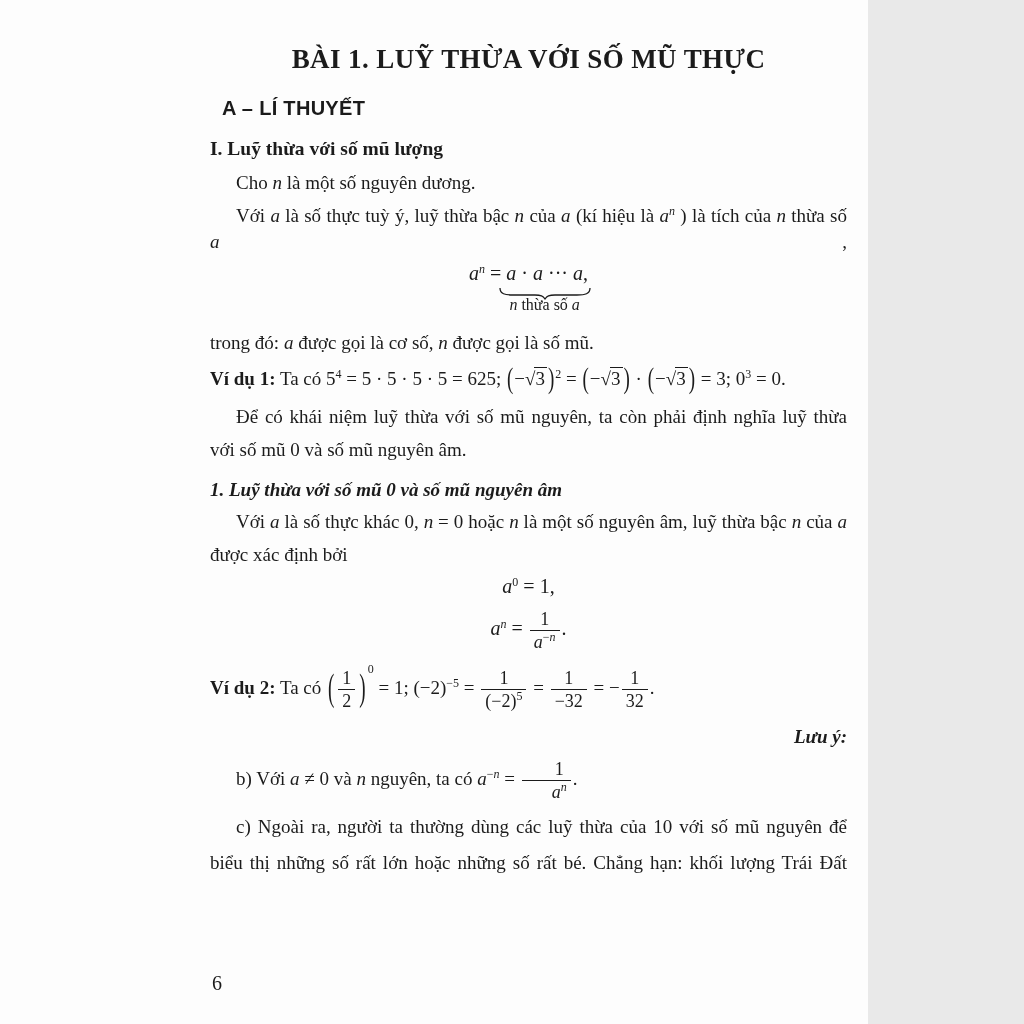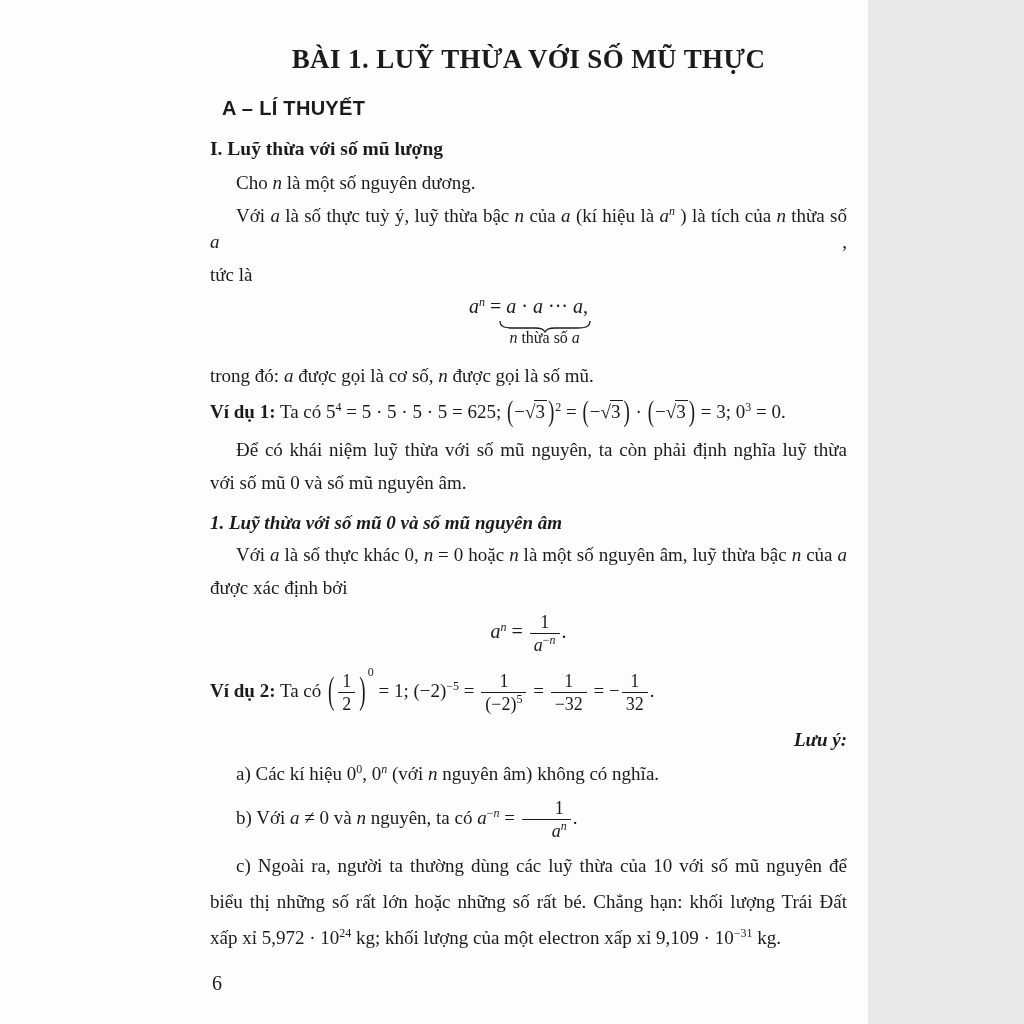--- a/index.html
+++ b/index.html
@@ -53,49 +53,47 @@
     <div class="title">BÀI 1. LUỸ THỪA VỚI SỐ MŨ THỰC</div>
 
     <div class="hA">A – LÍ THUYẾT</div>
 
     <div class="hI">I. Luỹ thừa với số mũ lượng</div>
 
     <p class="line ind"><span>Cho </span><span class="v">n</span><span> là một số nguyên dương.</span></p>
 
     <p class="line ind jl"><span>Với </span><span class="v">a</span><span> là số thực tuỳ ý, luỹ thừa bậc </span><span class="v">n</span><span> của </span><span class="v">a</span><span> (kí hiệu là </span><span class="v">a</span><sup class="v">n</sup><span> ) là tích của </span><span class="v">n</span><span> thừa số </span><span class="v">a</span><span> ,</span></p>
 
-    <p class="line">tức là</p>
 
     <div class="formula fdef"><span class="v">a</span><sup class="v">n</sup><span> = </span><span class="ubwrap"><span class="ubexpr"><span class="v">a</span><span> · </span><span class="v">a</span><span> ··· </span><span class="v">a</span></span><svg class="ubsvg" width="92" height="13" viewBox="0 0 92 13">
             <path d="M1 1 C1 7 6 8 14 8 L36 8 C42 8 44 9 46 12 C48 9 50 8 56 8 L78 8 C86 8 91 7 91 1" fill="none" stroke="#1b1b1b" stroke-width="1.3"></path>
           </svg><span class="ublabel"><span class="v">n</span><span> thừa số </span><span class="v">a</span></span></span><span>,</span></div>
 
     <p class="line"><span>trong đó: </span><span class="v">a</span><span> được gọi là cơ số, </span><span class="v">n</span><span> được gọi là số mũ.</span></p>
 
     <p class="line ex"><b>Ví dụ 1:</b><span> Ta có </span><span>5</span><sup>4</sup><span> = 5 · 5 · 5 · 5 = 625; </span><span class="mp1">(</span><span>−</span><span class="rad">√</span><span class="rov">3</span><span class="mp1">)</span><sup>2</sup><span> = </span><span class="mp1">(</span><span>−</span><span class="rad">√</span><span class="rov">3</span><span class="mp1">)</span><span> · </span><span class="mp1">(</span><span>−</span><span class="rad">√</span><span class="rov">3</span><span class="mp1">)</span><span> = 3;  0</span><sup>3</sup><span> = 0.</span></p>
 
     <p class="line ind jl">Để có khái niệm luỹ thừa với số mũ nguyên, ta còn phải định nghĩa luỹ thừa</p>
     <p class="line">với số mũ 0 và số mũ nguyên âm.</p>
 
     <div class="hsub">1. Luỹ thừa với số mũ 0 và số mũ nguyên âm</div>
 
     <p class="line ind jl"><span>Với </span><span class="v">a</span><span> là số thực khác 0,  </span><span class="v">n</span><span> = 0  hoặc </span><span class="v">n</span><span> là một số nguyên âm, luỹ thừa bậc </span><span class="v">n</span><span> của  </span><span class="v">a</span></p>
     <p class="line">được xác định bởi</p>
 
+    <div class="formula"><span class="v">a</span><sup>0</sup><span> = 1,</span></div>
 
     <div class="formula fb"><span class="v">a</span><sup class="v">n</sup><span> = </span><span class="frac"><span class="num">1</span><span class="den"><span class="v">a</span><sup><span>−</span><span class="v">n</span></sup></span></span><span>.</span></div>
 
     <p class="line ex2"><b>Ví dụ 2:</b><span> Ta có </span><span class="bp2">(</span><span class="frac"><span class="num">1</span><span class="den">2</span></span><span class="bp2">)</span><sup class="hi">0</sup><span> = 1;  </span><span>(</span><span>−2</span><span>)</span><sup>−5</sup><span> = </span><span class="frac"><span class="num">1</span><span class="den"><span>(</span><span>−2</span><span>)</span><sup>5</sup></span></span><span> = </span><span class="frac"><span class="num">1</span><span class="den">−32</span></span><span> = −</span><span class="frac"><span class="num">1</span><span class="den">32</span></span><span>.</span></p>
 
     <div class="bi luuy">Lưu ý:</div>
 
-    <p class="line ind"><span>a) Các kí hiệu  0</span><sup>0</sup><span>, 0</span><sup class="v">n</sup><span>  (với </span><span class="v">n</span><span> nguyên âm) không có nghĩa.</span></p>
 
     <p class="line ind itemb"><span>b) Với  </span><span class="v">a</span><span> ≠ 0  và </span><span class="v">n</span><span> nguyên, ta có  </span><span class="v">a</span><sup><span>−</span><span class="v">n</span></sup><span> = </span><span class="frac"><span class="num">1</span><span class="den"><span class="v">a</span><sup class="v">n</sup></span></span><span>.</span></p>
 
     <p class="line ind jl cline">c) Ngoài ra, người ta thường dùng các luỹ thừa của 10 với số mũ nguyên để</p>
     <p class="line jl cline">biểu thị những số rất lớn hoặc những số rất bé. Chẳng hạn: khối lượng Trái Đất</p>
-    <p class="line cline"><span>xấp xỉ  5,972 · 10</span><sup>24</sup><span> kg;  khối lượng của một electron xấp xỉ  9,109 · 10</span><sup>−31</sup><span> kg.</span></p>
 
   </div>
 
   <div class="pagenum">6</div>
 </div>
 
 </body></html>

